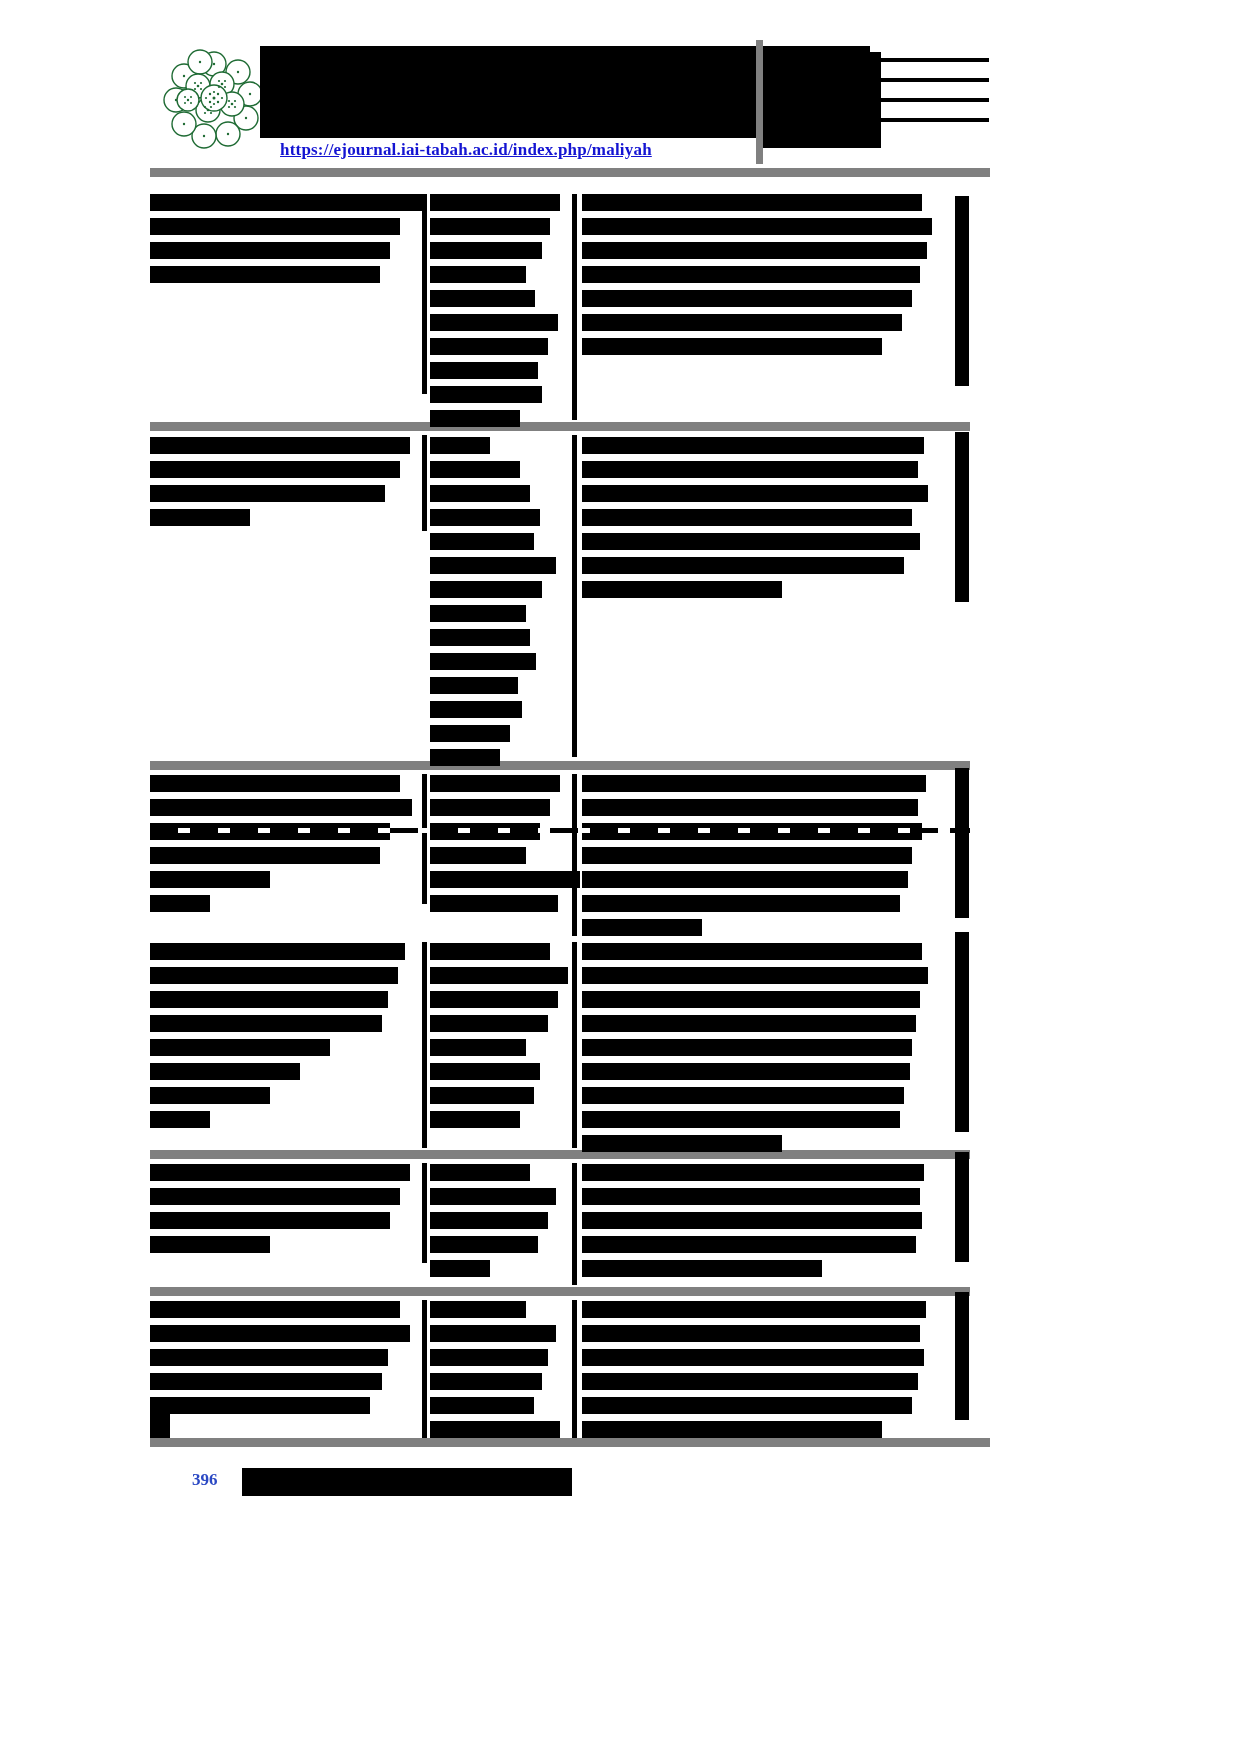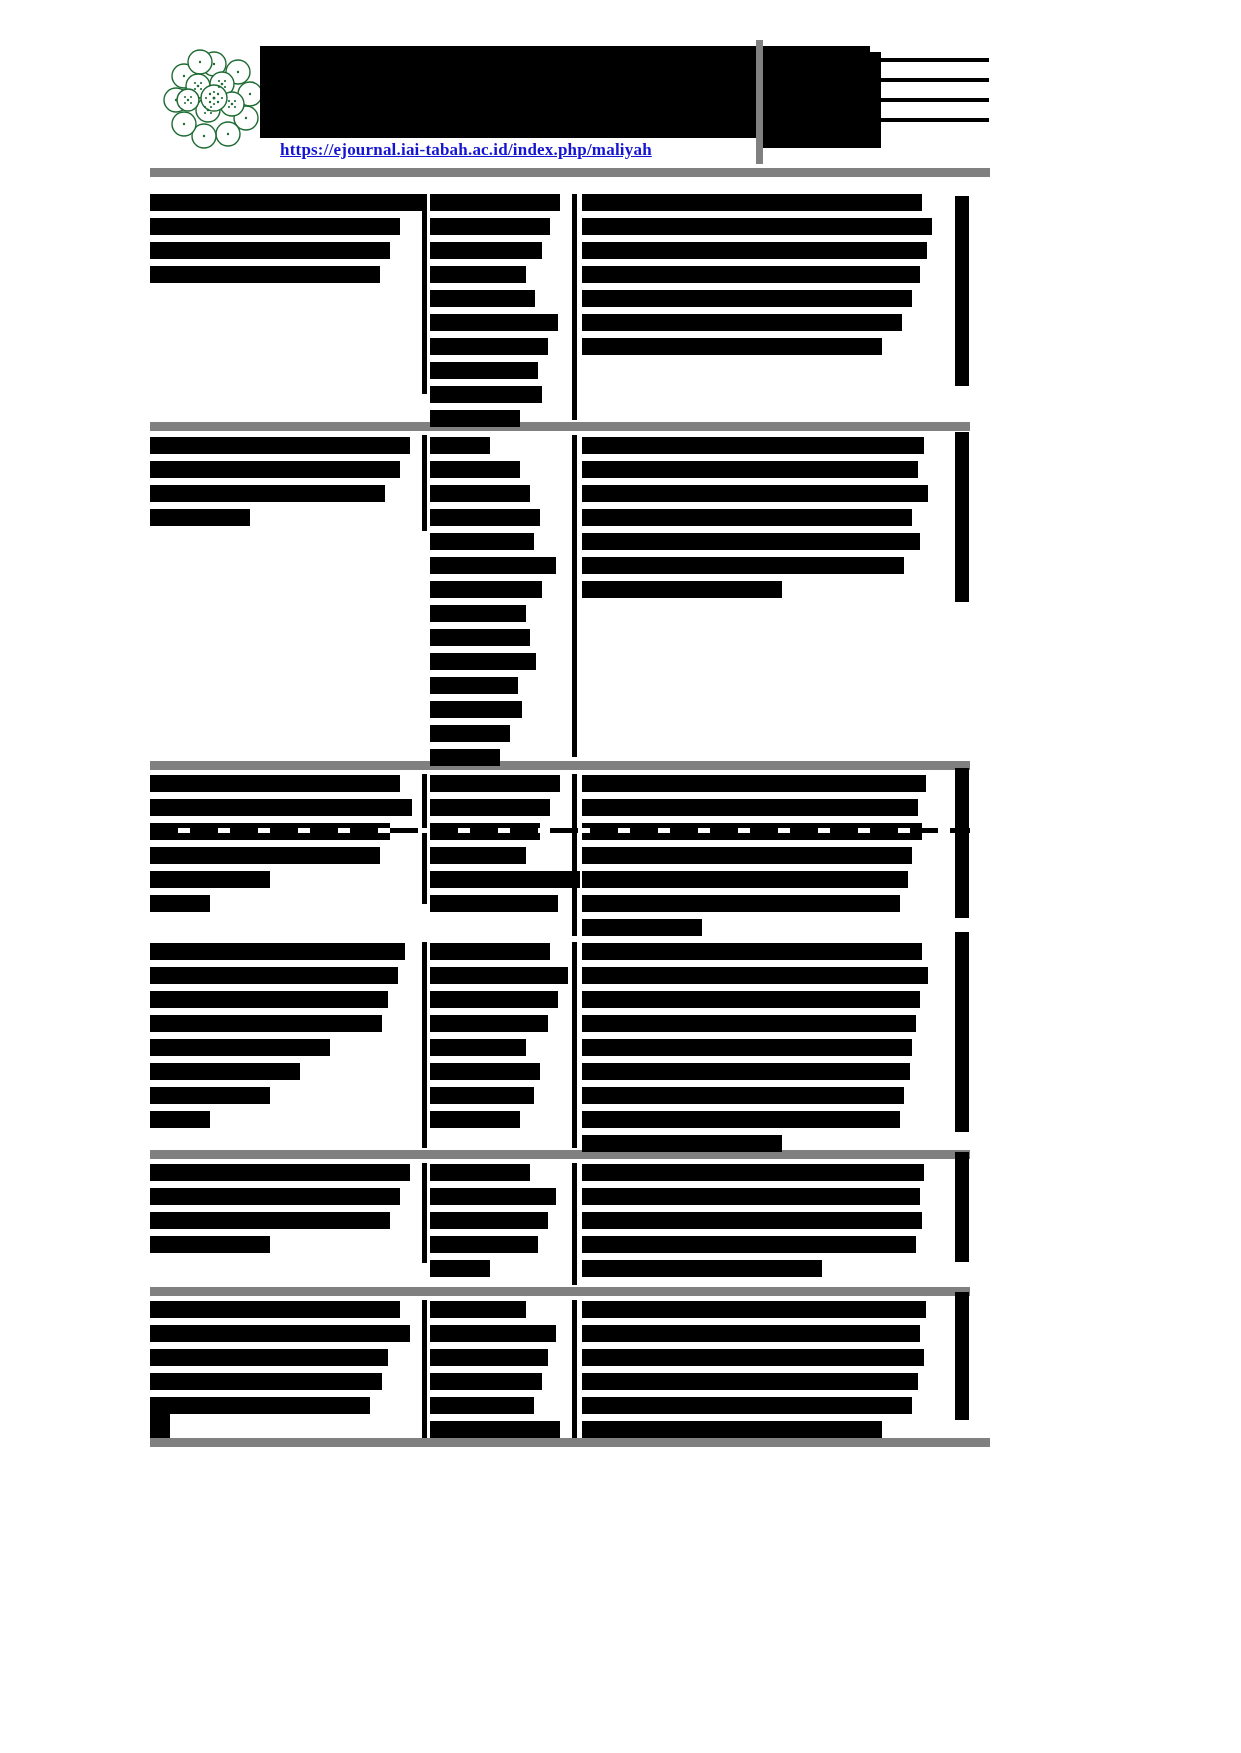--- a/index.html
+++ b/index.html
@@ -515,14 +515,18 @@
   <div class="side-black" style="left:955px; top:196px; width:14px; height:190px"></div>
   <div class="side-black" style="left:955px; top:432px; width:14px; height:170px"></div>
   <div class="side-black" style="left:955px; top:768px; width:14px; height:150px"></div>
   <div class="side-black" style="left:955px; top:932px; width:14px; height:200px"></div>
   <div class="side-black" style="left:955px; top:1152px; width:14px; height:110px"></div>
   <div class="side-black" style="left:955px; top:1292px; width:14px; height:128px"></div>
 
   <div class="footer-block-left"></div>
   <div class="footer-rule"></div>
 
+  <div class="footer">
+    <div class="page-num">396</div>
+    <div class="footer-black"></div>
+  </div>
 
 </div>
 
 </body></html>

